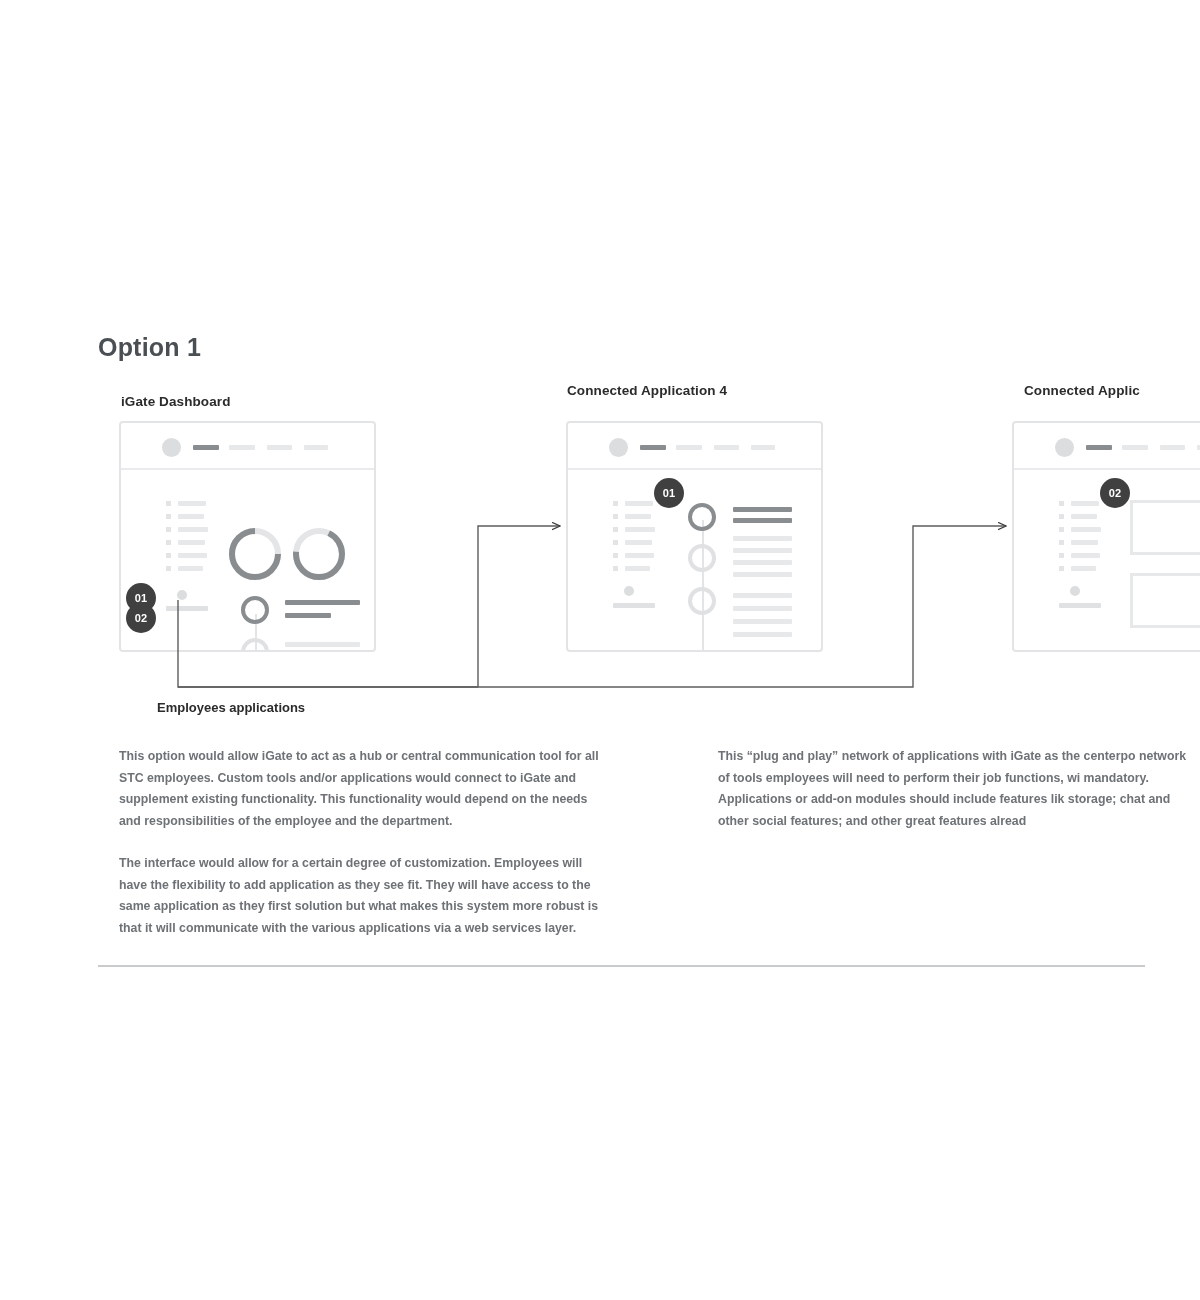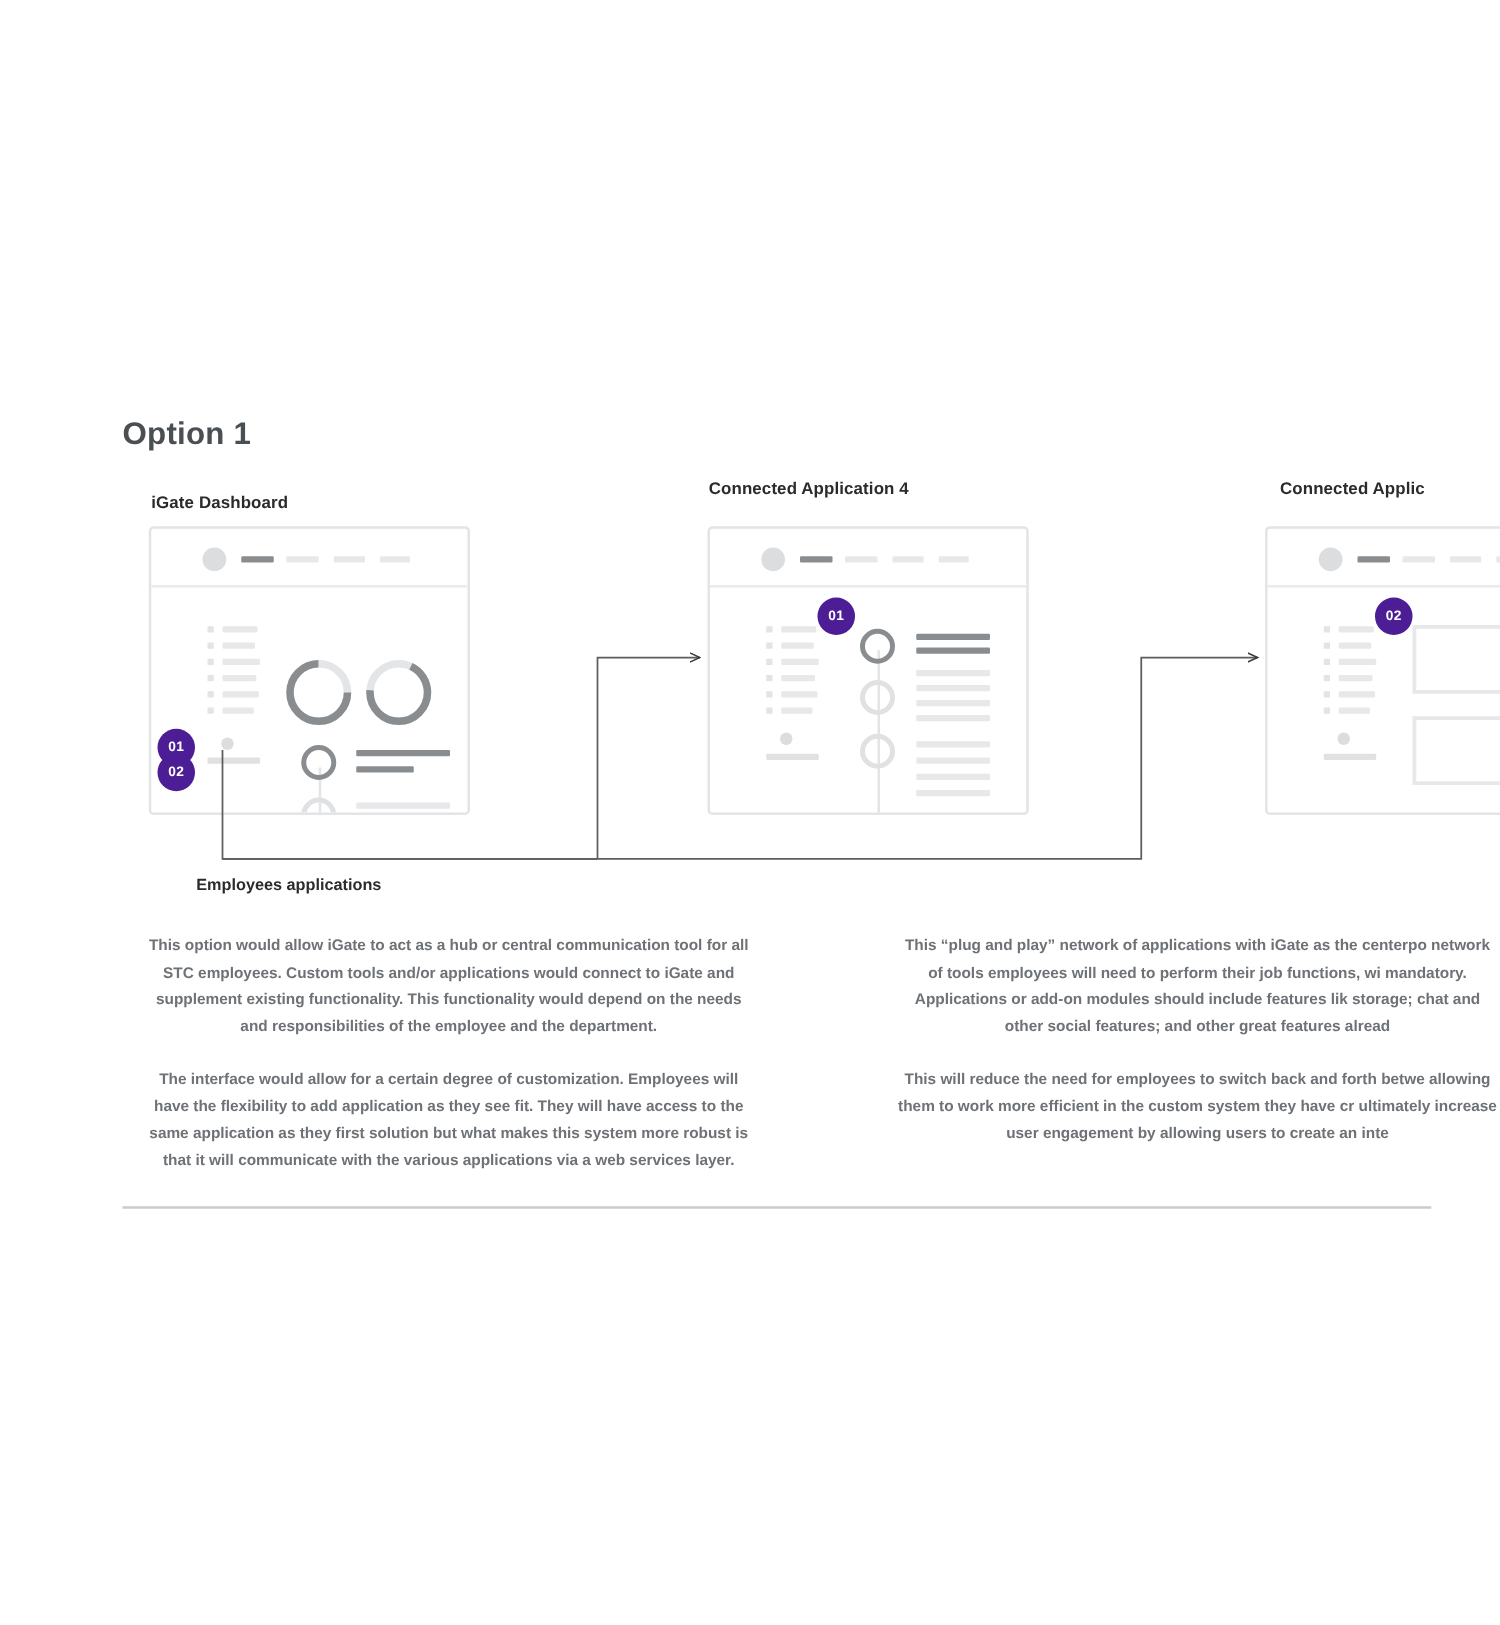--- a/index.html
+++ b/index.html
@@ -150,21 +150,21 @@
     position: absolute;
     border: 3px solid #e7e8ea;
     box-sizing: border-box;
     background: transparent;
   }
 
   
   .badge {
     position: absolute;
     border-radius: 50%;
-    background: #4c1d95;
+    background: #404040;
     color: #ffffff;
     font-size: 11px;
     font-weight: bold;
     display: flex;
     align-items: center;
     justify-content: center;
     letter-spacing: 0.2px;
     box-sizing: border-box;
   }
   .badge.sz {
@@ -193,21 +193,21 @@
   
   .col {
     position: absolute;
     font-size: 12.3px;
     line-height: 21.5px;
     color: #6e7276;
     font-weight: bold;
   }
   #col-left  { left: 119px; top: 746px; width: 480px; }
   #col-right { left: 718px; top: 746px; width: 480px; }
-  .col p { margin: 0 0 21px 0; text-align: center; }
+  .col p { margin: 0 0 21px 0; }
 
   
   .divider {
     position: absolute;
     left: 98px;
     top: 965px;
     width: 1047px;
     height: 2px;
     background: #c9cbcd;
   }
@@ -399,18 +399,17 @@
 
   <div class="callout-label">Employees applications</div>
 
   <div class="col" id="col-left">
     <p>This option would allow iGate to act as a hub or central communication tool for all STC employees. Custom tools and/or applications would connect to iGate and supplement existing functionality. This functionality would depend on the needs  and responsibilities of the employee and the department.</p>
     <p>The interface would allow for a certain degree of customization. Employees will have the flexibility to add application as they see fit. They will have access to the same application as they first solution but what makes this system more robust is that it will communicate with the various applications via a web services layer.</p>
   </div>
 
   <div class="col" id="col-right">
     <p>This “plug and play” network of applications with iGate as the centerpo network of tools employees will need to perform their job functions, wi mandatory. Applications or add-on modules should include features lik storage; chat and other social features; and other great features alread</p>
-    <p>This will reduce the need for employees to switch back and forth betwe allowing them to work more efficient in the custom system they have cr ultimately increase user engagement by allowing users to create an inte</p>
   </div>
 
   <div class="divider"></div>
 
 </div>
 
 </body></html>

